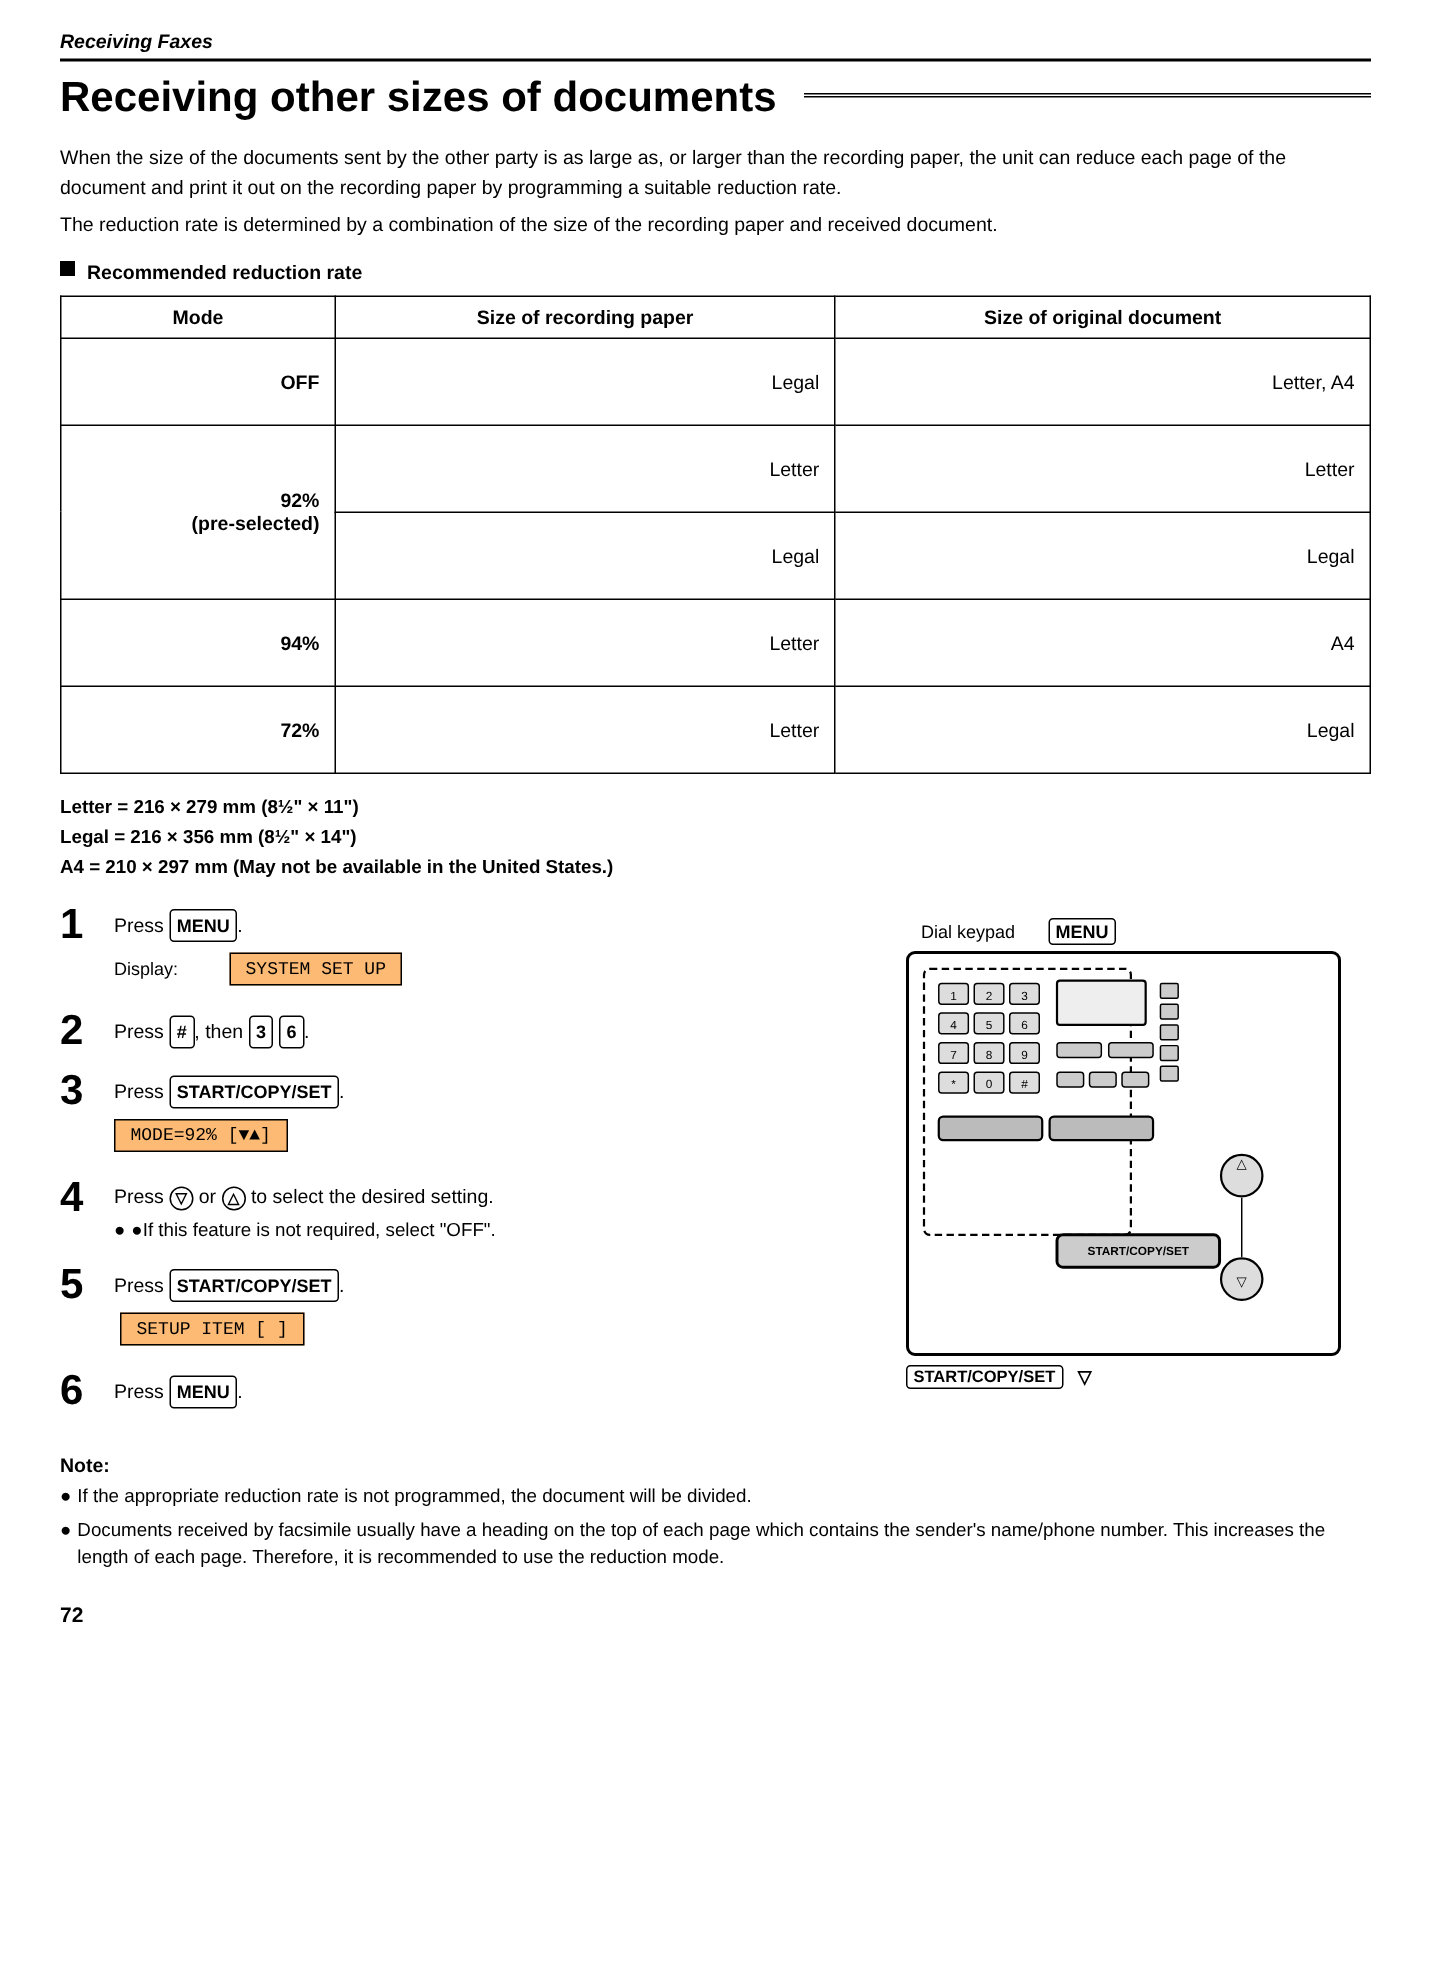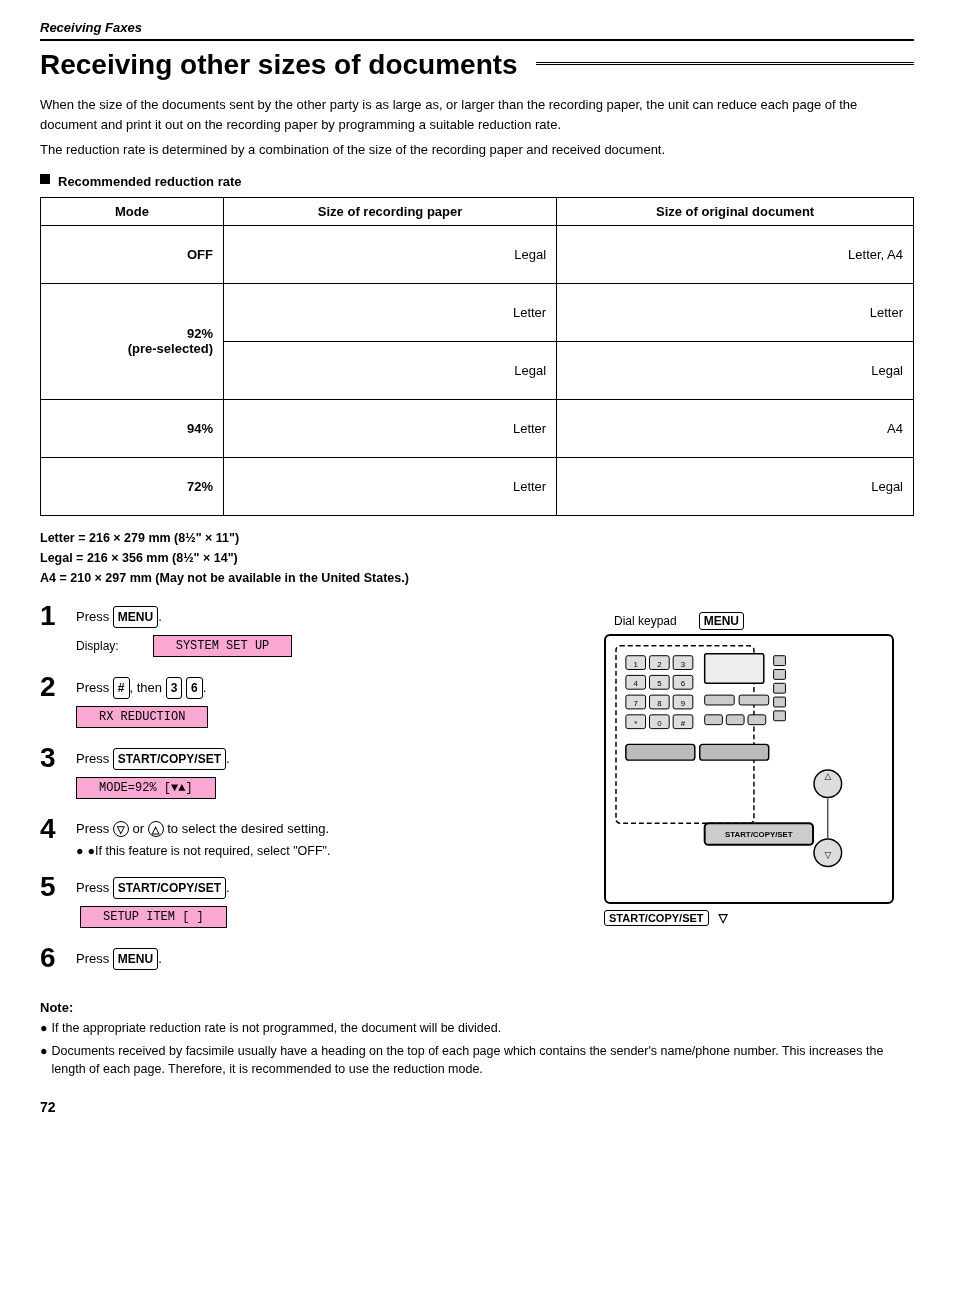--- a/index.html
+++ b/index.html
@@ -110,26 +110,26 @@
       flex: 1;
       padding-top: 4px;
     }
     .step-text {
       font-size: 13px;
       line-height: 1.5;
       margin-bottom: 4px;
     }
     .display-box {
       border: 1px solid #000;
-      padding: 3px 22px;
+      padding: 3px 10px;
       font-family: 'Courier New', monospace;
       font-size: 12px;
       display: inline-block;
       margin: 3px 0 3px 30px;
-      background: #f9a8d4;
+      background: #fdba74;
     }
     .display-label {
       font-size: 12px;
       margin-right: 4px;
     }
     .display-row {
       display: flex;
       align-items: center;
       margin: 3px 0;
     }
@@ -297,23 +297,20 @@
           <span class="display-label">Display:</span>
           <span class="display-box">SYSTEM SET UP</span>
         </div>
       </div>
     </div>
 
     <div class="step">
       <div class="step-number">2</div>
       <div class="step-content">
         <div class="step-text">Press <span class="key-hash">#</span>, then <span class="key-hash">3</span> <span class="key-hash">6</span>.</div>
-        <div class="display-row">
-          <span class="display-box" style="margin-left:0;">RX REDUCTION</span>
-        </div>
       </div>
     </div>
 
     <div class="step">
       <div class="step-number">3</div>
       <div class="step-content">
         <div class="step-text">Press <span class="key-box">START/COPY/SET</span>.</div>
         <div class="display-row">
           <span class="display-box" style="margin-left:0;">MODE=92%   [▼▲]</span>
         </div>

